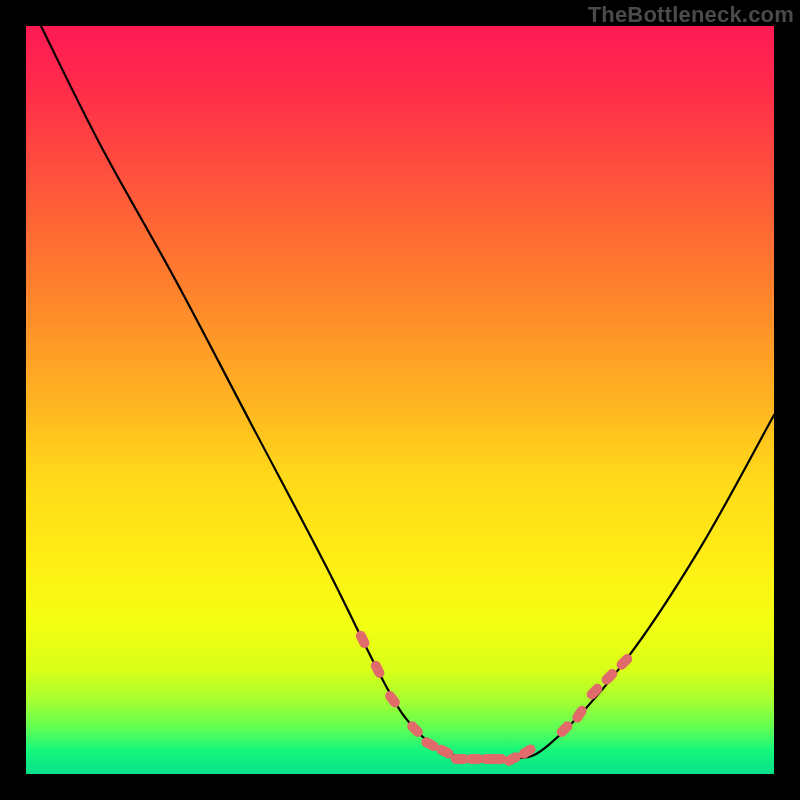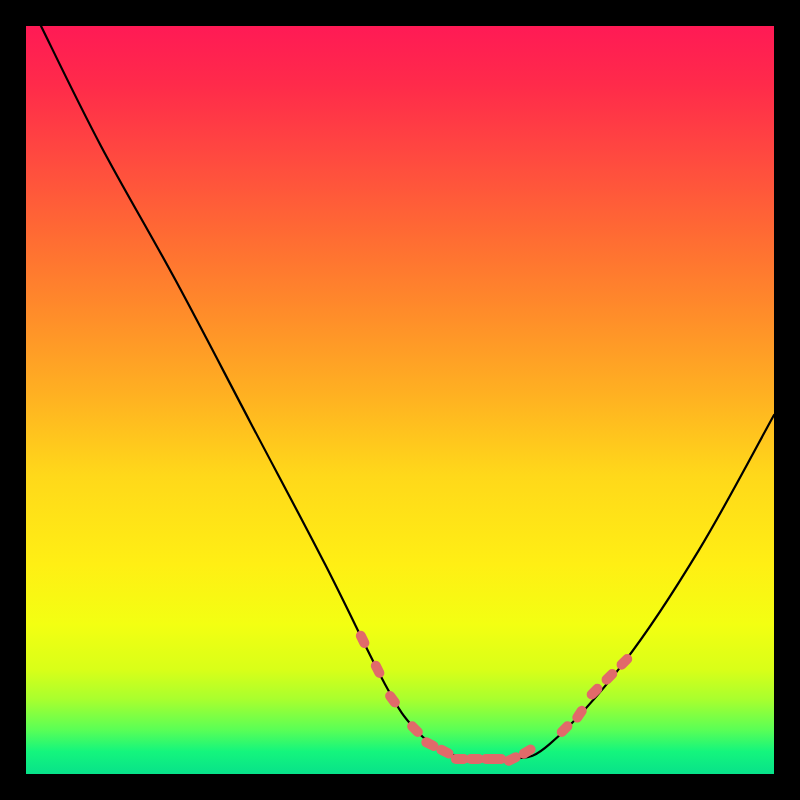--- a/index.html
+++ b/index.html
@@ -61,20 +61,21 @@
     width: 748px;
     height: 748px;
     pointer-events: none;
   }
 </style>
 </head>
 <body>
 
 <div class="frame">
 
+  <div class="watermark">TheBottleneck.com</div>
 
   <div class="plot">
     <svg class="curve" viewBox="0 0 748 748" preserveAspectRatio="none">
       <path id="curve-path" d="M 15.0 0.0 C 25.7 21.5, 50.6 73.9, 74.8 119.7 C 99.0 165.5, 122.7 204.5, 149.6 254.3 C 176.5 304.1, 197.5 345.3, 224.4 396.4 C 251.3 447.6, 275.0 491.4, 299.2 538.6 C 323.4 585.7, 342.9 628.6, 359.0 658.2 C 375.2 687.9, 378.2 691.0, 389.0 703.1 C 399.7 715.2, 408.1 720.2, 418.9 725.6 C 429.7 730.9, 436.7 731.7, 448.8 733.0 C 460.9 734.4, 472.7 735.7, 486.2 733.0 C 499.7 730.3, 503.4 735.6, 523.6 718.1 C 543.8 700.6, 571.5 670.8, 598.4 635.8 C 625.3 600.8, 646.3 568.0, 673.2 523.6 C 700.1 479.2, 734.5 413.2, 748.0 389.0" fill="none" stroke="#000000" stroke-width="2.2" stroke-linecap="round" stroke-linejoin="round"></path>
       <g id="markers">
           <rect x="327.6" y="608.4" width="18" height="10" rx="5" ry="5" fill="#E16A6A" transform="rotate(63.4 336.6 613.4)"></rect>
           <rect x="342.6" y="638.3" width="18" height="10" rx="5" ry="5" fill="#E16A6A" transform="rotate(63.4 351.6 643.3)"></rect>
           <rect x="357.5" y="668.2" width="18" height="10" rx="5" ry="5" fill="#E16A6A" transform="rotate(53.1 366.5 673.2)"></rect>
           <rect x="380.0" y="698.1" width="18" height="10" rx="5" ry="5" fill="#E16A6A" transform="rotate(45.0 389.0 703.1)"></rect>
           <rect x="394.9" y="713.1" width="18" height="10" rx="5" ry="5" fill="#E16A6A" transform="rotate(26.6 403.9 718.1)"></rect>

